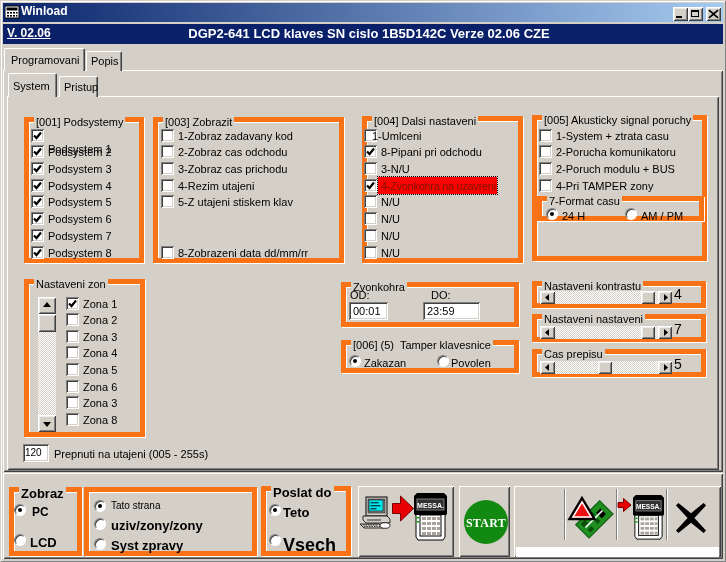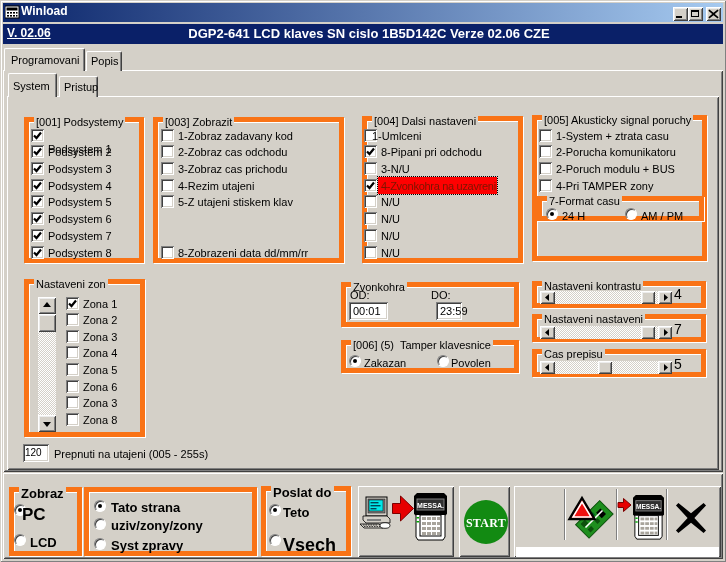--- a/index.html
+++ b/index.html
@@ -220,21 +220,21 @@
 <div class="cb" style="left:66px;top:413px"></div>
 <span class="txt" style="left:83px;top:414px">Zona 8</span>
 <div class="grp" style="left:341px;top:282px;width:178px;height:45px">
     <span class="lbl">Zvonkohra</span>
   </div>
 <span class="txt" style="left:350px;top:289px">OD:</span>
 <div class="inp" style="left:349px;top:302px;width:39px;height:18px">
     <span>00:01</span>
   </div>
 <span class="txt" style="left:431px;top:289px">DO:</span>
-<div class="inp" style="left:436px;top:302px;width:26px;height:18px">
+<div class="inp" style="left:423px;top:302px;width:57px;height:18px">
     <span>23:59</span>
   </div>
 <div class="grp" style="left:341px;top:340px;width:178px;height:33px">
     <span class="lbl">[006] (5)&nbsp; Tamper klavesnice</span>
   </div>
 <div class="rad" style="left:349px;top:355px">
     <div class="dot"></div>
   </div>
 <span class="txt" style="left:364px;top:357px">Zakazan</span>
 <div class="rad" style="left:437px;top:355px"></div>
@@ -279,28 +279,28 @@
     <span style="font-size:10px;top:3px;left:2px">120</span>
   </div>
 <span class="txt" style="left:54px;top:448px">Prepnuti na utajeni (005 - 255s)</span>
 <div class="panelraised" style="left:3px;top:473px;width:720px;height:86px"></div>
 <div class="grp" style="left:9px;top:487px;width:73px;height:69px;font-size:13px;font-weight:bold">
     <span class="lbl">Zobraz</span>
   </div>
 <div class="rad" style="left:14px;top:504px">
     <div class="dot"></div>
   </div>
-<span class="txt" style="left:22px;top:505px;font-size:17px;font-weight:bold">PC</span>
+<span class="txt" style="left:32px;top:505px;font-size:12px;font-weight:bold">PC</span>
 <div class="rad" style="left:14px;top:534px"></div>
 <span class="txt" style="left:30px;top:535px;font-size:13px;font-weight:bold">LCD</span>
 <div class="grp" style="left:84px;top:487px;width:173px;height:69px"></div>
 <div class="rad" style="left:94px;top:500px">
     <div class="dot"></div>
   </div>
-<span class="txt" style="left:111px;top:500px;font-size:13px;font-weight:bold">Tato strana</span>
+<span class="txt" style="left:111px;top:500px;font-size:10px;font-weight:normal">Tato strana</span>
 <div class="rad" style="left:94px;top:518px"></div>
 <span class="txt" style="left:111px;top:518px;font-size:13px;font-weight:bold">uziv/zony/zony</span>
 <div class="rad" style="left:94px;top:538px"></div>
 <span class="txt" style="left:111px;top:538px;font-size:13px;font-weight:bold">Syst zpravy</span>
 <div class="grp" style="left:261px;top:486px;width:90px;height:70px;font-size:13px;font-weight:bold">
     <span class="lbl">Poslat do</span>
   </div>
 <div class="rad" style="left:269px;top:504px">
     <div class="dot"></div>
   </div>

